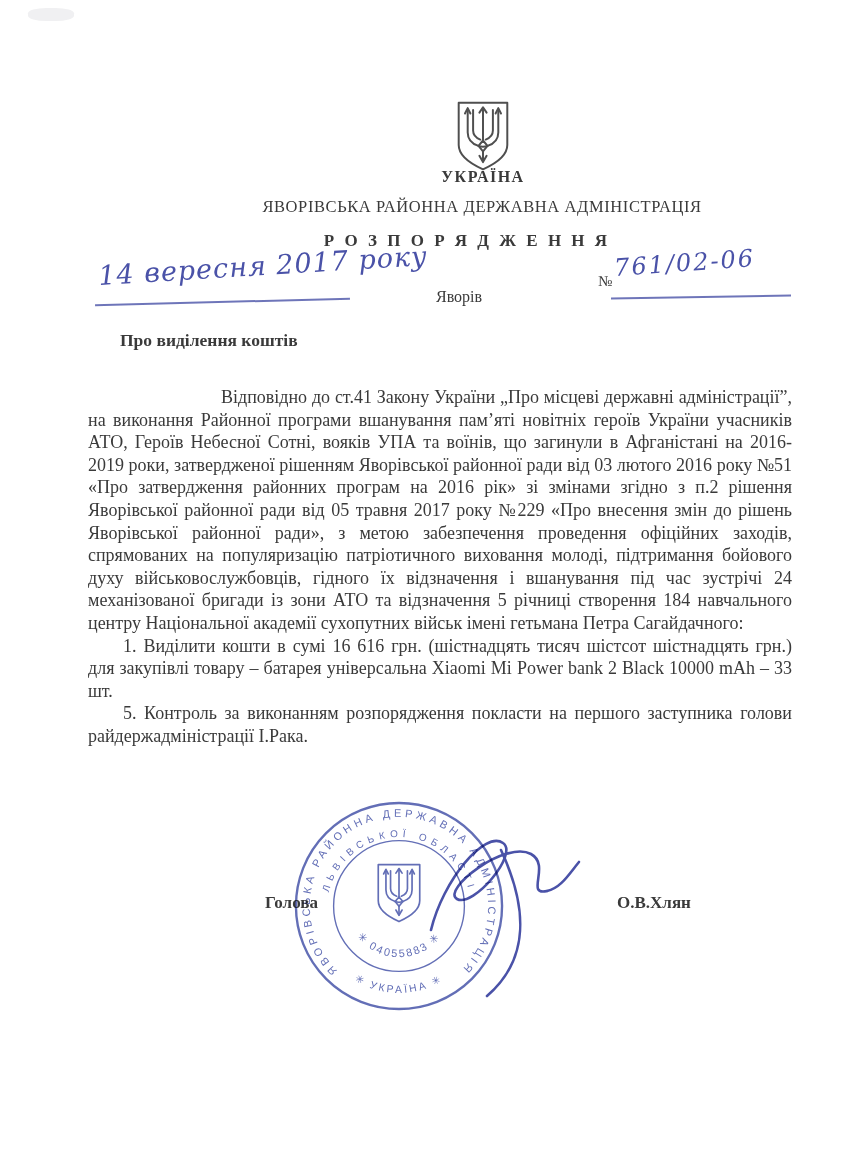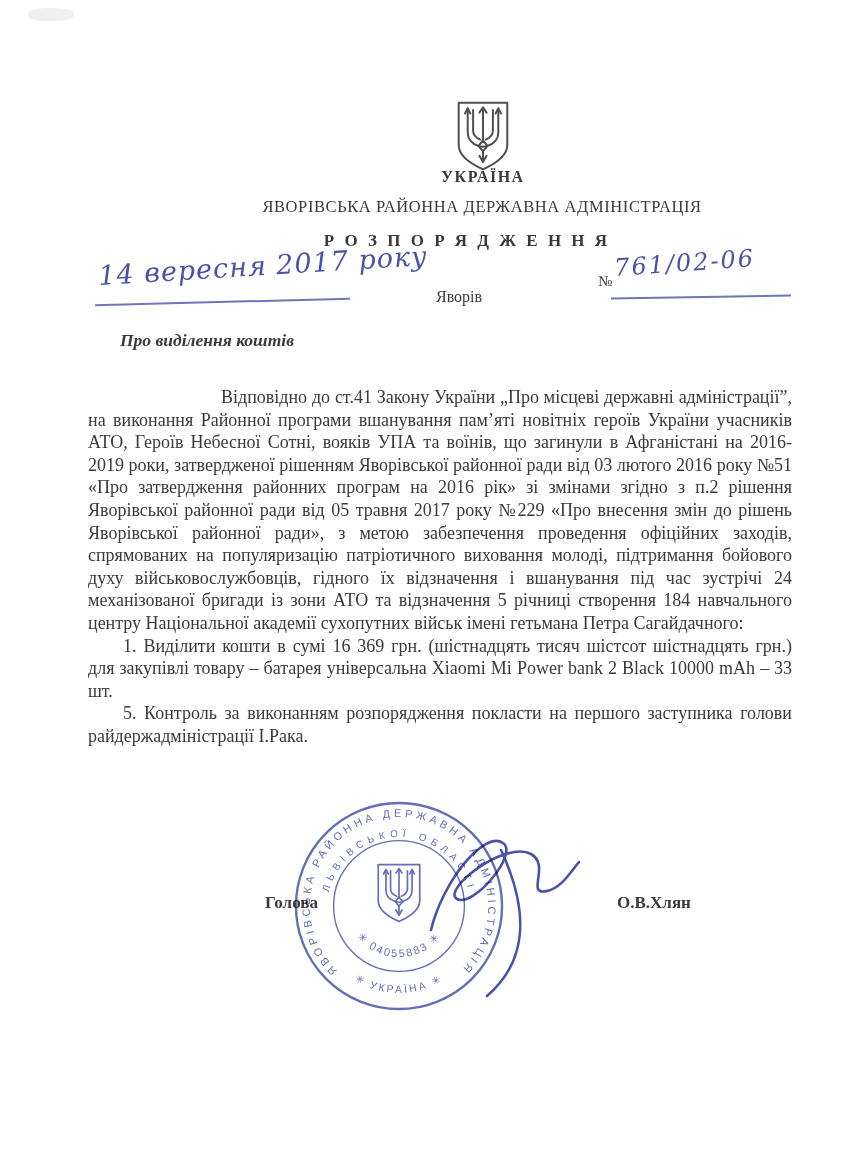--- a/index.html
+++ b/index.html
@@ -23,21 +23,21 @@
   
   .hw{color:var(--pen_blue,#4a52a8);font-style:italic;
       font-family:"DejaVu Serif", serif;}
   .hw-date{left:98px;top:250px;font-size:27px;transform:rotate(-3.5deg);letter-spacing:1px;white-space:nowrap;}
   .hw-date-line{left:95px;top:301px;width:255px;border-bottom:2px solid var(--pen_blue,#4a52a8);transform:rotate(-1.5deg);opacity:.8;}
   .place{left:436px;top:270px;font-size:16px;margin-top:18px;}
   .num-label{left:598px;top:273px;font-size:15px;}
   .hw-num{left:614px;top:249px;font-size:24px;transform:rotate(-4deg);letter-spacing:2px;white-space:nowrap;}
   .hw-num-line{left:611px;top:296px;width:180px;border-bottom:2px solid var(--pen_blue,#4a52a8);transform:rotate(-1deg);opacity:.8;}
   
-  .subject{left:120px;top:330px;font-weight:bold;font-style:italic;font-size:17.5px;}
+  .subject{left:120px;top:330px;font-weight:bold;font-size:17.5px;}
   .body-text{left:88px;top:386px;width:704px;font-size:18px;line-height:22.6px;text-align:justify;}
   .body-text p{margin:0;}
   .p-intro{text-indent:133px;}
   .p-item{text-indent:35px;}
   
   .sig-title{left:265px;top:893px;font-weight:bold;font-size:17px;}
   .sig-name{left:589px;top:893px;font-weight:bold;font-size:17px;margin-left:28px;}
   .stamp{left:290px;top:797px;mix-blend-mode:multiply;opacity:.92;color:var(--stamp_blue,#5562b0);}
   .stamp text{fill:var(--stamp_blue,#5562b0);font-family:"Liberation Sans", sans-serif;}
   .sig-stroke{left:413px;top:810px;mix-blend-mode:multiply;}
@@ -88,21 +88,21 @@
   <div class="abs hw-date-line"></div>
   <div class="abs place">Яворів</div>
   <div class="abs num-label">№</div>
   <div class="abs hw hw-num">761/02-06</div>
   <div class="abs hw-num-line"></div>
 
   <div class="abs subject">Про виділення коштів</div>
 
   <div class="abs body-text">
     <p class="p-intro">Відповідно до ст.41 Закону України „Про місцеві державні адміністрації”, на виконання Районної програми вшанування пам’яті новітніх героїв України учасників АТО, Героїв Небесної Сотні, вояків УПА та воїнів, що загинули в Афганістані на 2016-2019 роки, затвердженої рішенням Яворівської районної ради від 03 лютого 2016 року №51 «Про затвердження районних програм на 2016 рік» зі змінами згідно з п.2 рішення Яворівської районної ради від 05 травня 2017 року №229 «Про внесення змін до рішень Яворівської районної ради», з метою забезпечення проведення офіційних заходів, спрямованих на популяризацію патріотичного виховання молоді, підтримання бойового духу військовослужбовців, гідного їх відзначення і вшанування під час зустрічі 24 механізованої бригади із зони АТО та відзначення 5 річниці створення 184 навчального центру Національної академії сухопутних військ імені гетьмана Петра Сагайдачного:</p>
-    <p class="p-item">1. Виділити кошти в сумі 16 369 грн. (шістнадцять тисяч шістсот шістнадцять грн.) для закупівлі товару – батарея універсальна Xiaomi Mi Power bank 2 Black 10000 mAh – 33 шт.</p>
+    <p class="p-item">1. Виділити кошти в сумі 16 616 грн. (шістнадцять тисяч шістсот шістнадцять грн.) для закупівлі товару – батарея універсальна Xiaomi Mi Power bank 2 Black 10000 mAh – 33 шт.</p>
     <p class="p-item">5. Контроль за виконанням розпорядження покласти на першого заступника голови райдержадміністрації І.Рака.</p>
   </div>
 
   <div class="abs sig-title">Голова</div>
   <div class="abs sig-name">О.В.Хлян</div>
 
   <svg class="abs stamp" width="218" height="218" viewBox="0 0 220 220">
     <circle cx="110" cy="110" r="104" fill="none" stroke="currentColor" stroke-width="2.4"></circle>
     <circle cx="110" cy="110" r="66" fill="none" stroke="currentColor" stroke-width="1.4"></circle>
     <defs>

